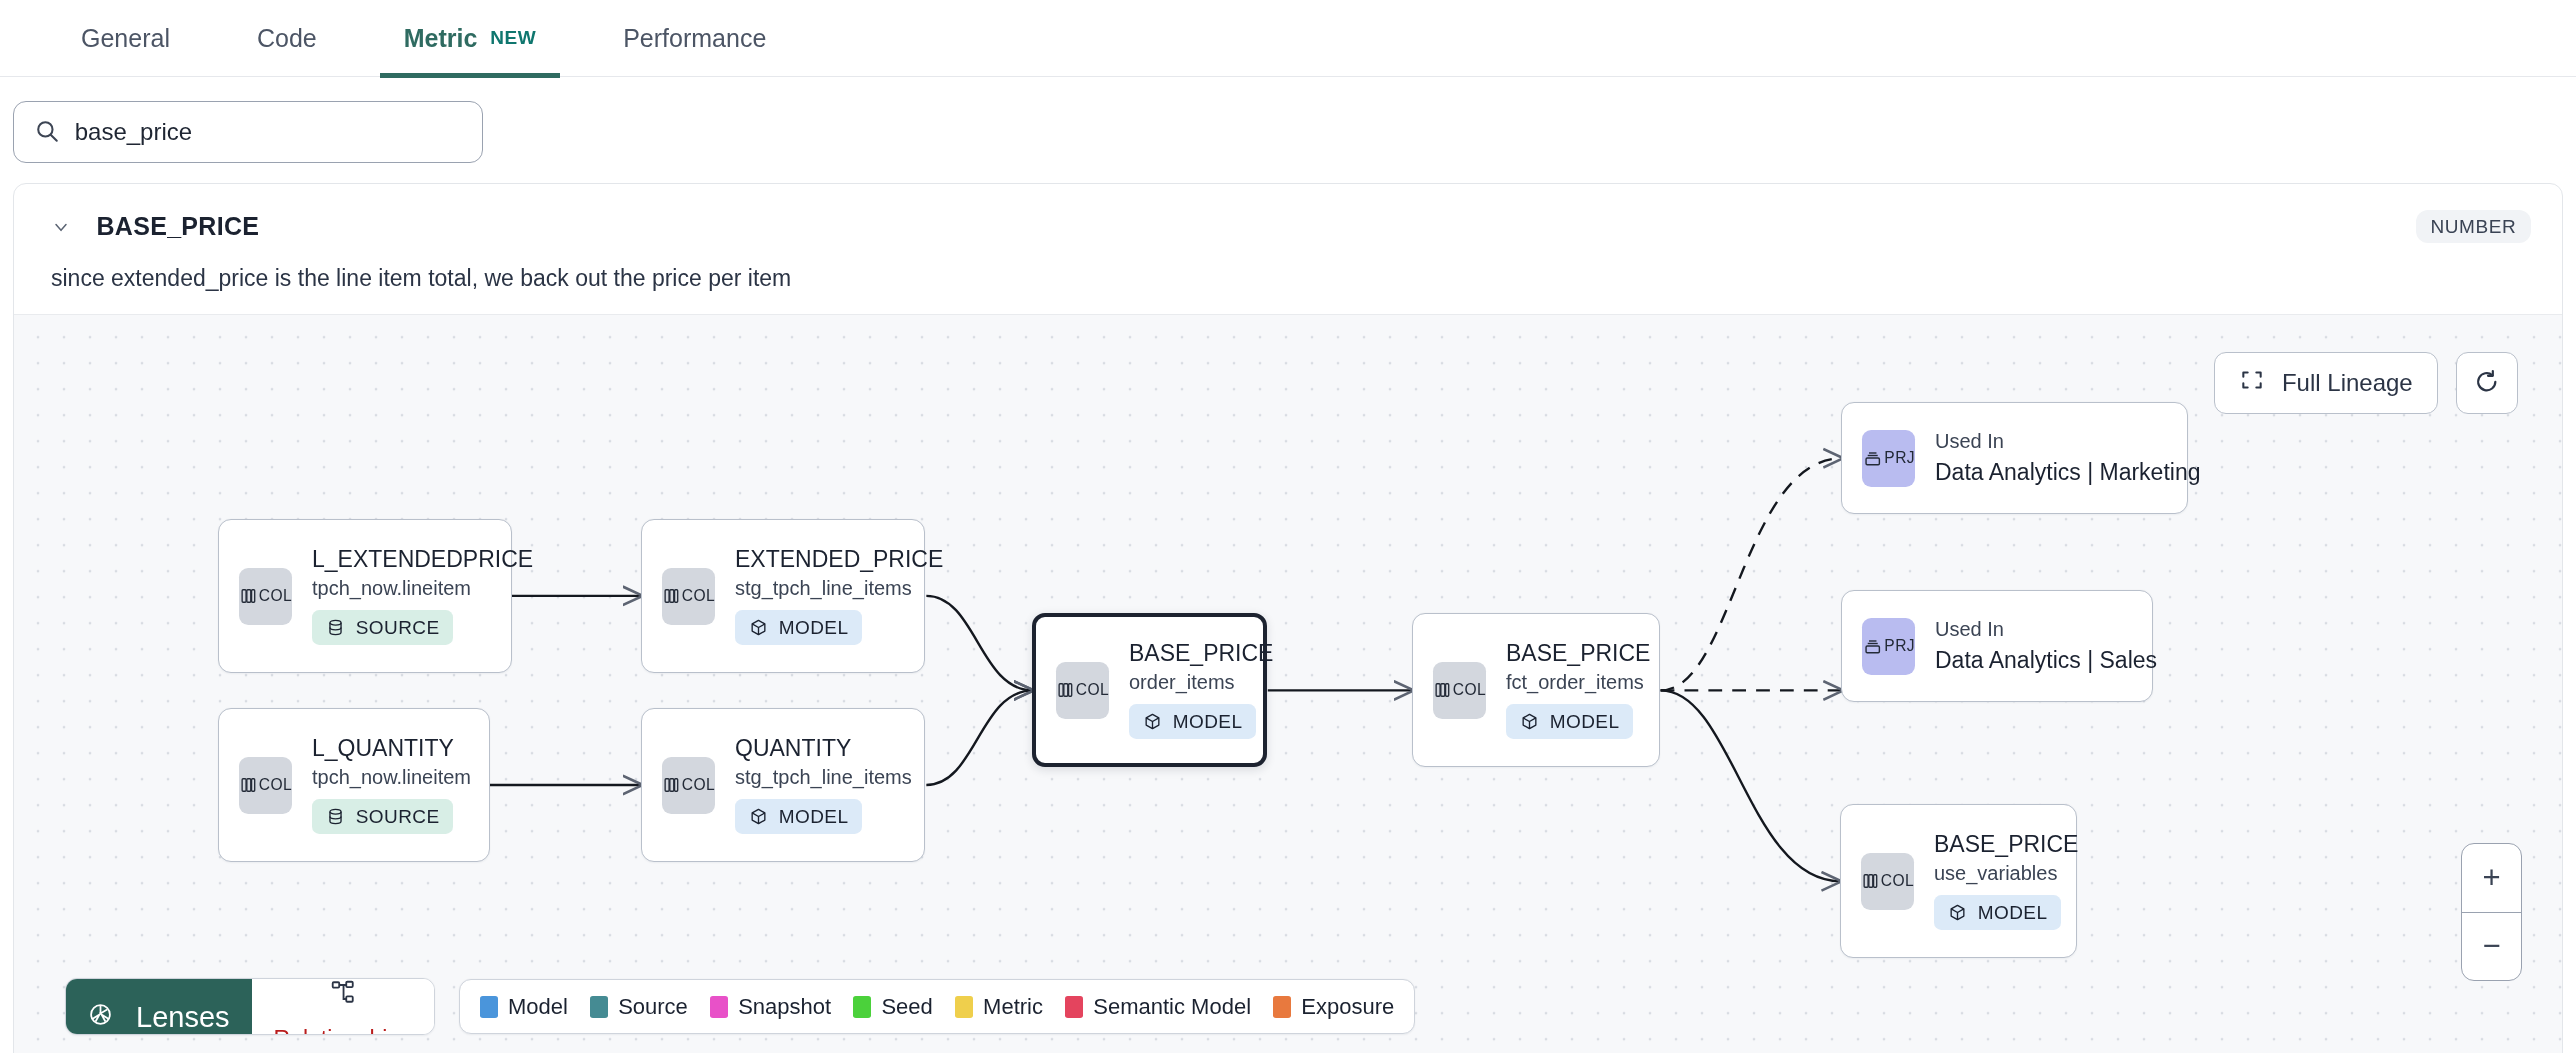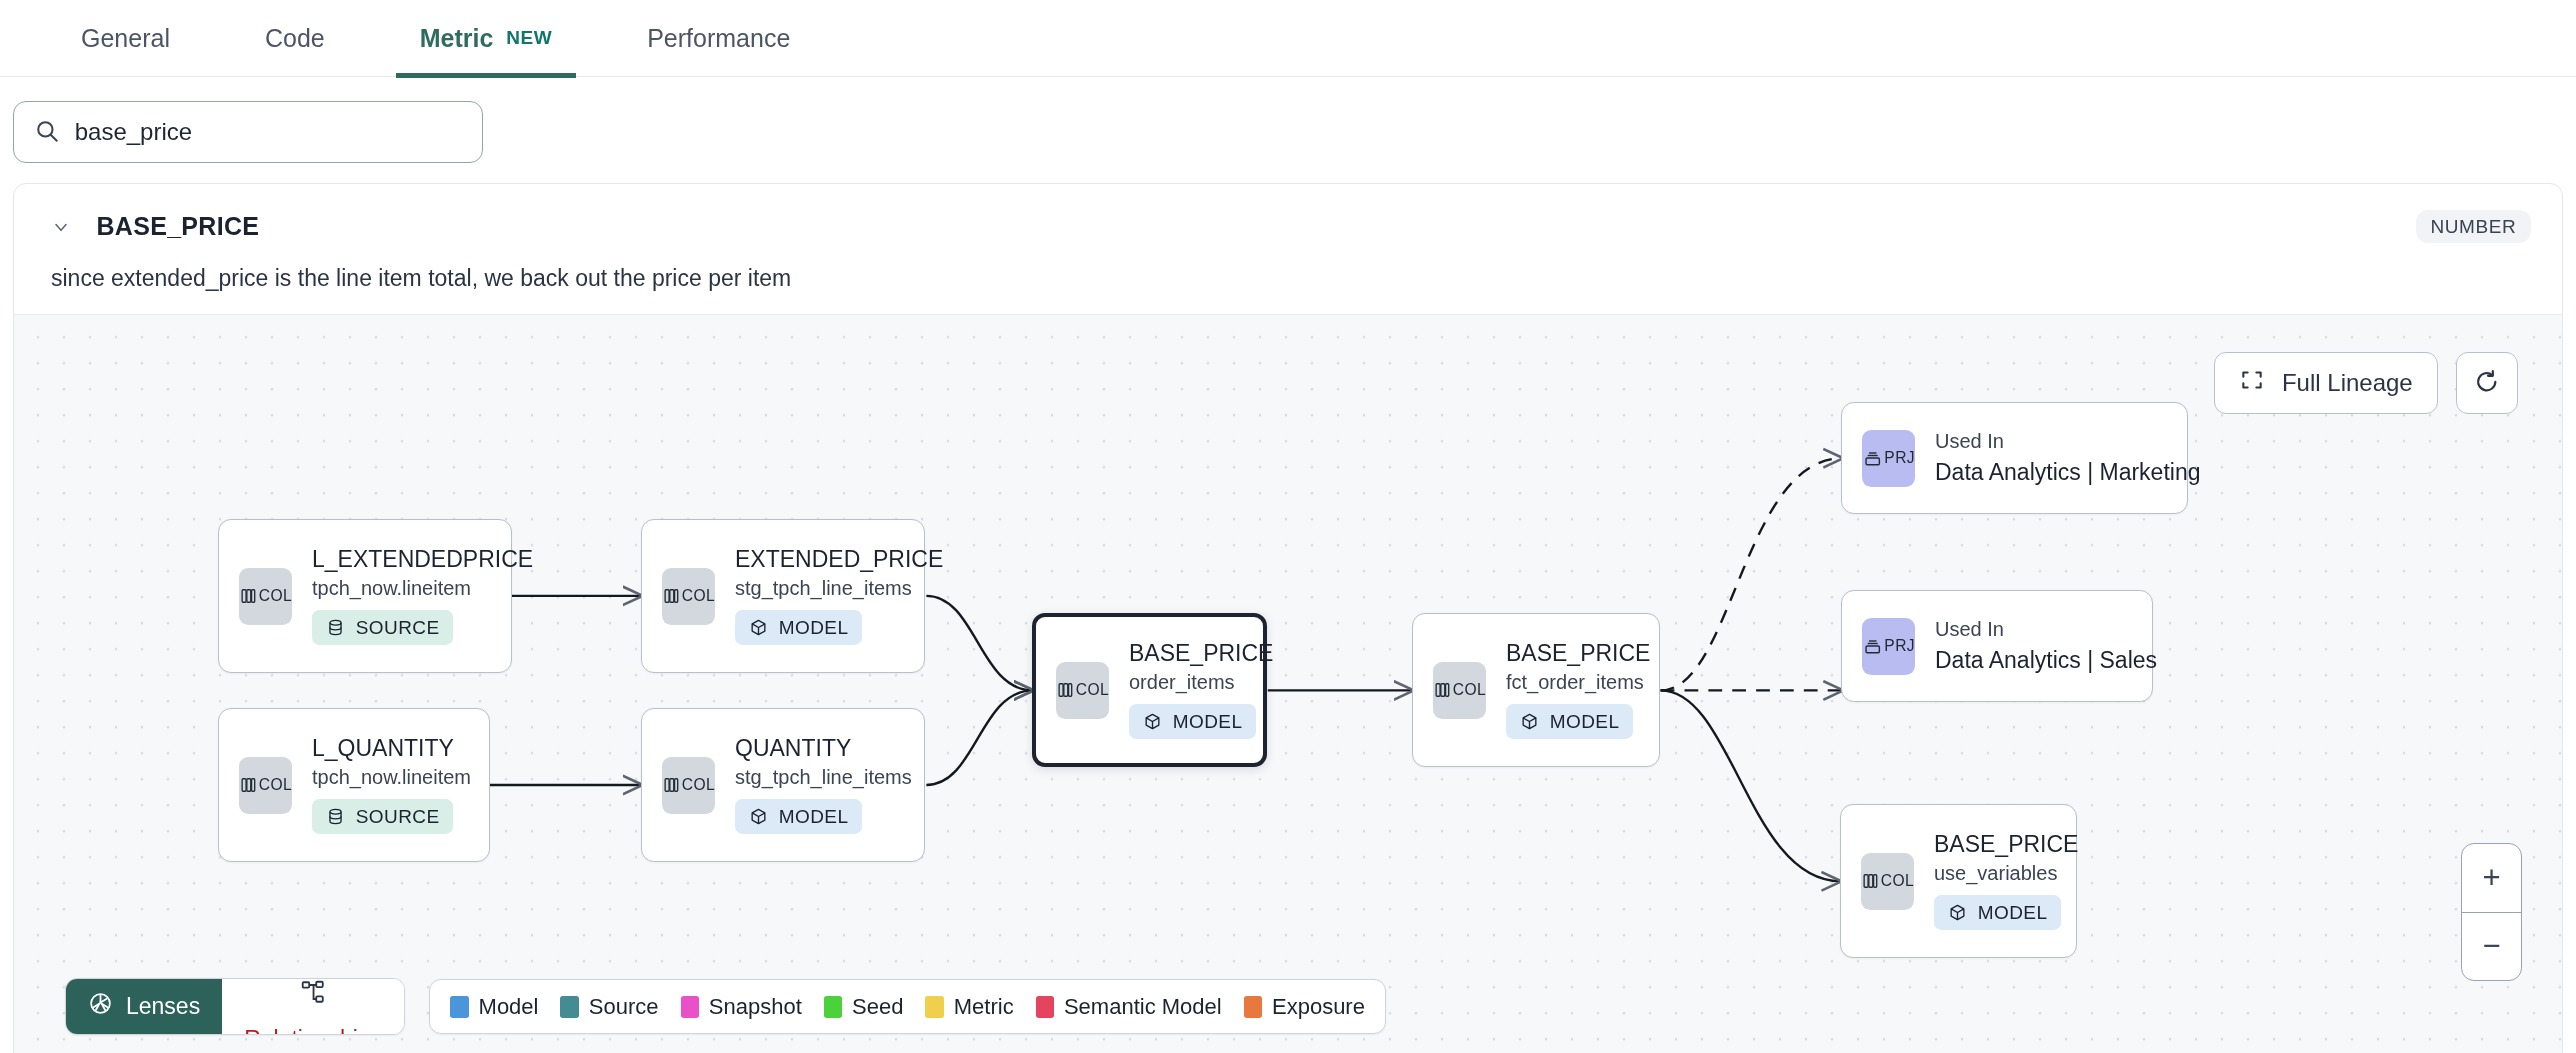--- a/index.html
+++ b/index.html
@@ -11,21 +11,21 @@
   }
 
   
   .tabbar {
     position: relative;
     height: 77px;
     border-bottom: 1.8px solid #e6e8ec;
     display: flex;
     align-items: center;
     padding-left: 57px;
-    gap: 8px;
+    gap: 0;
   }
   .tab {
     position: relative;
     height: 77px;
     display: flex;
     align-items: center;
     gap: 13px;
     padding: 0 24px;
     margin-right: 39px;
     font-size: 25px;
@@ -256,24 +256,24 @@
     display: flex;
     border-radius: 12px;
     border: 1.8px solid #cfd4dc;
     overflow: hidden;
     background: #fff;
     box-shadow: 0 0.9px 1.8px rgba(20,30,50,.06);
   }
   .seg-lenses {
     background: #2c6259;
     color: #fff;
-    display: flex; align-items: center; gap: 13px;
+    display: flex; align-items: flex-end; gap: 23px;
     padding: 0 22px;
     height: 55px;
-    font-size: 23px;
+    font-size: 29px;
     cursor: pointer;
   }
   .seg-rel {
     background: #fff;
     color: #b91c1c;
     display: flex; align-items: center; gap: 14.7px;
     padding: 0 22px;
     height: 55px;
     font-size: 23px;
     cursor: pointer;

